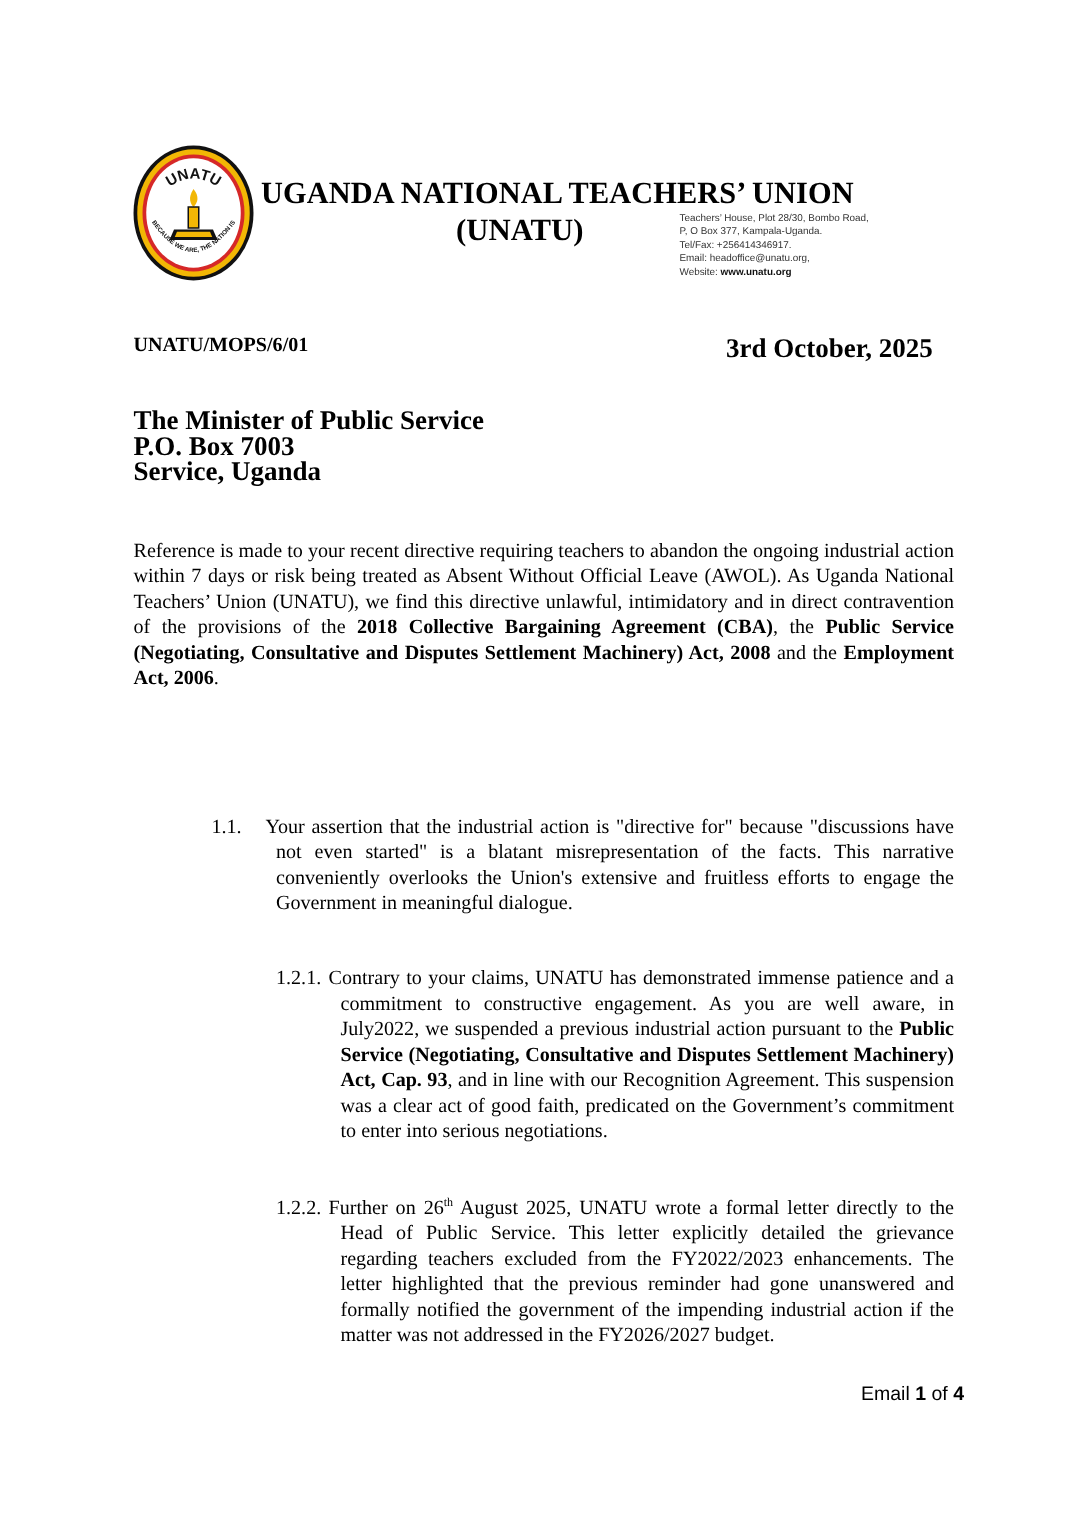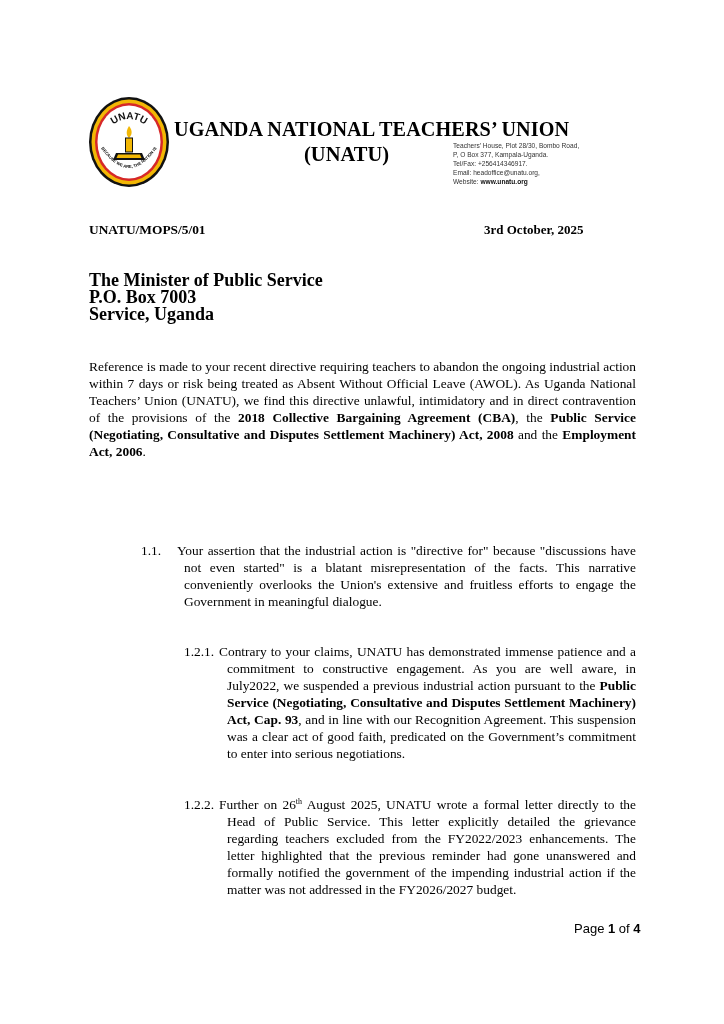--- a/index.html
+++ b/index.html
@@ -9,21 +9,21 @@
     
     .logo { position: absolute; left: 88px; top: 96px; width: 82px; height: 92px; }
     .org-name { position: absolute; left: 174px; top: 118px; font-size: 20.5px; font-weight: bold; letter-spacing: 0.1px; white-space: nowrap; transform: scaleX(0.985); transform-origin: left top; }
     .org-abbr { position: absolute; left: 304px; top: 143px; font-size: 20.5px; font-weight: bold; white-space: nowrap; text-align: right; }
     .contacts { position: absolute; left: 453px; top: 141px; font-family: "Liberation Sans", sans-serif; font-size: 6.6px; line-height: 9px; color: #333; }
     .contacts div { white-space: nowrap; }
     .contacts b { color: #111; }
 
     
     .ref { position: absolute; left: 89px; top: 222px; font-size: 13.4px; font-weight: bold; }
-    .date { position: absolute; left: 484px; top: 222px; font-size: 13px; font-weight: bold; }
+    .date { position: absolute; left: 484px; top: 222px; font-size: 18px; font-weight: bold; }
     .addr { position: absolute; left: 89px; top: 272px; font-size: 18px; font-weight: bold; line-height: 17px; }
 
     .txt { font-size: 13.4px; line-height: 17px; text-align: justify; }
     .subject { position: absolute; left: 89px; top: 341px; font-size: 13.4px; font-weight: bold; white-space: nowrap; }
     .intro { position: absolute; left: 89px; top: 358px; width: 547px; }
 
     .sec1 { position: absolute; left: 110px; top: 476px; font-size: 13.4px; font-weight: bold; white-space: nowrap; }
     .sec1 .num { display: inline-block; width: 22px; }
 
     .item { position: absolute; width: auto; }
@@ -76,21 +76,21 @@
   <div class="org-abbr">(UNATU)</div>
 
   <div class="contacts">
     <div>Teachers’ House, Plot 28/30, Bombo Road,</div>
     <div>P, O Box 377, Kampala-Uganda.</div>
     <div>Tel/Fax: +256414346917.</div>
     <div>Email: headoffice@unatu.org,</div>
     <div><span>Website: </span><b>www.unatu.org</b></div>
   </div>
 
-  <div class="ref">UNATU/MOPS/5/01</div>
+  <div class="ref">UNATU/MOPS/6/01</div>
   <div class="date">3rd October, 2025</div>
 
   <div class="addr">
     <div>The Minister of Public Service</div>
     <div>P.O. Box 7003</div>
     <div>Service, Uganda</div>
   </div>
 
 
   <div class="intro txt"><span>Reference is made to your recent directive requiring teachers to abandon the ongoing industrial action within 7 days or risk being treated as Absent Without Official Leave (AWOL). As Uganda National Teachers’ Union (UNATU), we find this directive unlawful, intimidatory and in direct contravention of the provisions of the </span><b>2018 Collective Bargaining Agreement (CBA)</b><span>, the </span><b>Public Service (Negotiating, Consultative and Disputes Settlement Machinery) Act, 2008</b><span> and the </span><b>Employment Act, 2006</b><span>.</span></div>
@@ -105,15 +105,15 @@
   <div class="item i121 txt">
     <span class="lbl">1.2.1.</span>
     <div class="body"><span>Contrary to your claims, UNATU has demonstrated immense patience and a commitment to constructive engagement. As you are well aware, in July2022, we suspended a previous industrial action pursuant to the </span><b>Public Service (Negotiating, Consultative and Disputes Settlement Machinery) Act, Cap. 93</b><span>, and in line with our Recognition Agreement. This suspension was a clear act of good faith, predicated on the Government’s commitment to enter into serious negotiations.</span></div>
   </div>
 
   <div class="item i122 txt">
     <span class="lbl">1.2.2.</span>
     <div class="body"><span>Further on 26</span><sup>th</sup><span> August 2025, UNATU wrote a formal letter directly to the Head of Public Service. This letter explicitly detailed the grievance regarding teachers excluded from the FY2022/2023 enhancements. The letter highlighted that the previous reminder had gone unanswered and formally notified the government of the impending industrial action if the matter was not addressed in the FY2026/2027 budget.</span></div>
   </div>
 
-  <div class="pageno"><span>Page </span><b>1</b><span> of </span><b>4</b></div>
+  <div class="pageno"><span>Email </span><b>1</b><span> of </span><b>4</b></div>
 
 </div>
 
 </body></html>

